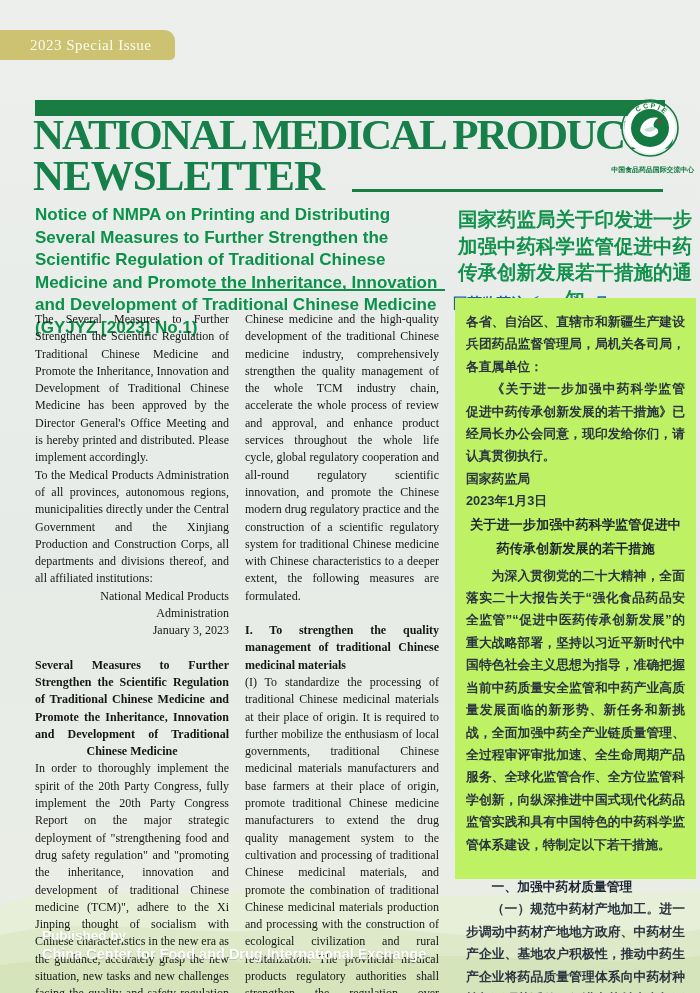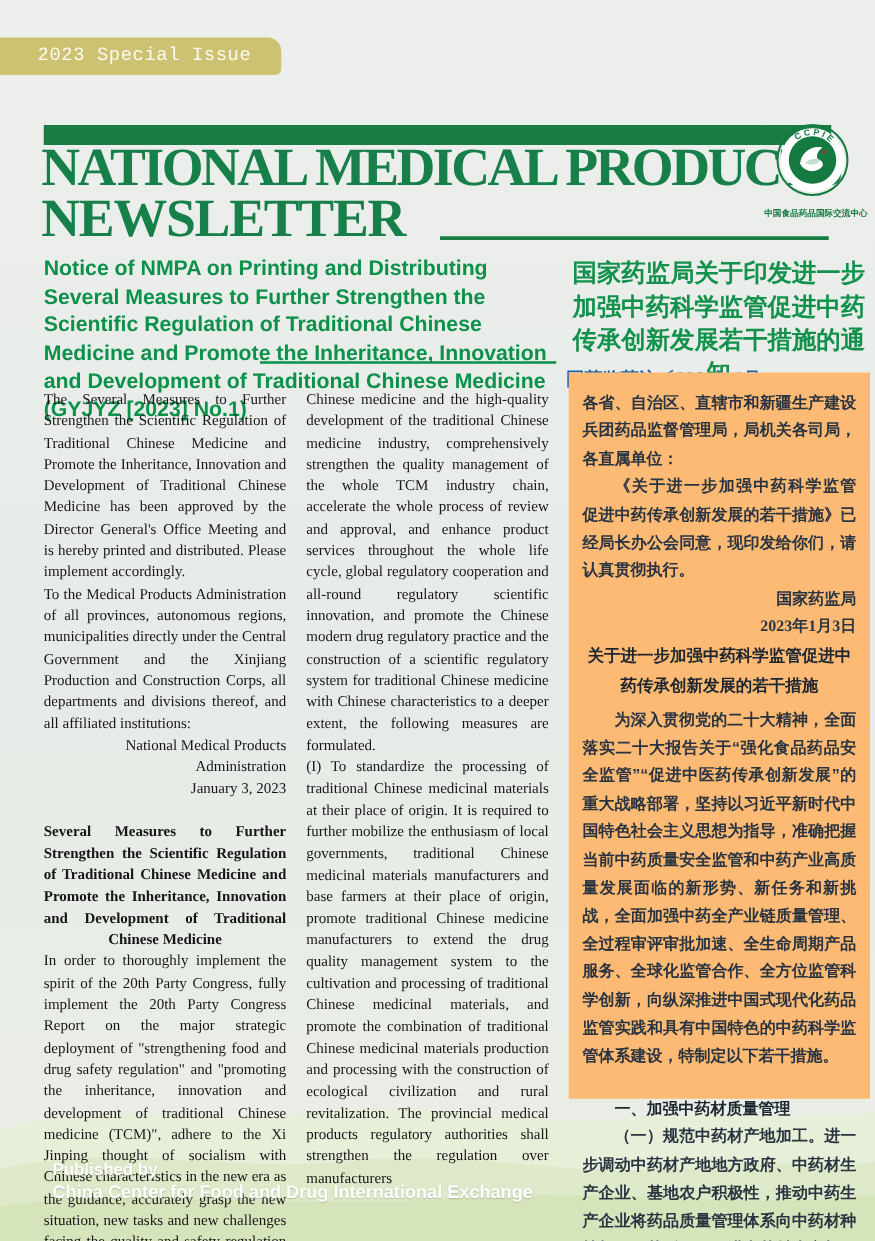--- a/index.html
+++ b/index.html
@@ -6,21 +6,21 @@
   body{
     width:700px;height:993px;position:relative;overflow:hidden;
     background:linear-gradient(180deg,#ecefeb 0%,#e7ebe7 55%,#eaeee6 100%);
     font-family:"Liberation Sans",sans-serif;
   }
   .layer{position:absolute;}
   
   .issue-badge{
     left:0;top:30px;height:30px;line-height:30px;
     padding:0 24px 0 30px;background:#cdc271;color:#fbfbf2;
-    font-family:Liberation Mono, monospace;font-size:15px;
+    font-family:Liberation Serif, serif;font-size:15px;
     border-radius:0 11px 5px 0;letter-spacing:.5px;
   }
   .green-bar{left:35px;top:100px;width:630px;height:16px;background:#187c43;}
   .masthead{left:33px;top:114px;color:#17804a;font-family:"Liberation Serif",serif;font-weight:bold;white-space:nowrap;}
   .masthead .m1{font-size:43px;line-height:42px;letter-spacing:-2px;}
   .masthead .m2{font-size:43px;line-height:40px;letter-spacing:-1px;}
   .mast-rule{left:352px;top:189px;width:311px;height:3px;background:#187c43;}
   .logo-wrap{left:608px;top:98px;width:84px;text-align:center;}
   .logo-caption{font-size:7.5px;color:#157a42;font-weight:bold;white-space:nowrap;margin-top:3px;transform:scale(.92);transform-origin:center;}
   
@@ -35,26 +35,26 @@
   .col{font-family:"Liberation Serif",serif;font-size:12px;line-height:17.3px;color:#161616;}
   .col1{left:35px;top:311px;width:194px;}
   .col2{left:245px;top:311px;width:194px;}
   .para{margin:0;text-align:justify;}
   .para.signoff{text-align:right;}
   .para.heading-center{font-weight:bold;text-align:justify;text-align-last:center;margin-top:17px;}
   .para.heading{font-weight:bold;margin-top:17px;}
   
   .zh-panel{
     left:455px;top:298px;width:241px;height:581px;box-sizing:border-box;
-    background:#fdba74;padding:13px 11px 10px 11px;
+    background:#bef264;padding:13px 11px 10px 11px;
     font-weight:bold;font-size:12.8px;line-height:22.4px;color:#2a3440;
   }
   .zpara{margin:0;text-align:justify;}
   .zpara.indent{text-indent:2em;}
-  .zpara.right{text-align:right;font-family:Liberation Serif, serif;}
+  .zpara.right{text-align:left;}
   .zpara.heading-center{text-align:center;color:#1d2630;font-size:13.2px;margin-bottom:4px;line-height:24px;}
   .zpara.heading-indent{text-indent:2em;margin-top:20px;color:#1d2630;}
   
   .mountains{left:0;bottom:0;width:700px;height:150px;z-index:1;}
   .content{z-index:2;}
   .footer{left:42px;top:927px;z-index:3;color:#ffffff;font-weight:bold;text-shadow:0 1px 1px rgba(140,150,120,.55);}
   .footer .f1{font-size:13.5px;line-height:18px;}
   .footer .f2{font-size:14.5px;line-height:19px;}
 </style>
 </head>
@@ -100,20 +100,21 @@
 <div class="layer col col1 content">
     <p class="para body">The Several Measures to Further Strengthen the Scientific Regulation of Traditional Chinese Medicine and Promote the Inheritance, Innovation and Development of Traditional Chinese Medicine has been approved by the Director General's Office Meeting and is hereby printed and distributed. Please implement accordingly.</p>
     <p class="para body">To the Medical Products Administration of all provinces, autonomous regions, municipalities directly under the Central Government and the Xinjiang Production and Construction Corps, all departments and divisions thereof, and all affiliated institutions:</p>
     <p class="para signoff">National Medical Products Administration</p>
     <p class="para signoff">January 3, 2023</p>
     <p class="para heading-center">Several Measures to Further Strengthen the Scientific Regulation of Traditional Chinese Medicine and Promote the Inheritance, Innovation and Development of Traditional Chinese Medicine</p>
     <p class="para body">In order to thoroughly implement the spirit of the 20th Party Congress, fully implement the 20th Party Congress Report on the major strategic deployment of "strengthening food and drug safety regulation" and "promoting the inheritance, innovation and development of traditional Chinese medicine (TCM)", adhere to the Xi Jinping thought of socialism with Chinese characteristics in the new era as the guidance, accurately grasp the new situation, new tasks and new challenges facing the quality and safety regulation of traditional</p>
   </div>
 <div class="layer col col2 content">
     <p class="para body">Chinese medicine and the high-quality development of the traditional Chinese medicine industry, comprehensively strengthen the quality management of the whole TCM industry chain, accelerate the whole process of review and approval, and enhance product services throughout the whole life cycle, global regulatory cooperation and all-round regulatory scientific innovation, and promote the Chinese modern drug regulatory practice and the construction of a scientific regulatory system for traditional Chinese medicine with Chinese characteristics to a deeper extent, the following measures are formulated.</p>
+    <p class="para heading">I. To strengthen the quality management of traditional Chinese medicinal materials</p>
     <p class="para body">(I) To standardize the processing of traditional Chinese medicinal materials at their place of origin. It is required to further mobilize the enthusiasm of local governments, traditional Chinese medicinal materials manufacturers and base farmers at their place of origin, promote traditional Chinese medicine manufacturers to extend the drug quality management system to the cultivation and processing of traditional Chinese medicinal materials, and promote the combination of traditional Chinese medicinal materials production and processing with the construction of ecological civilization and rural revitalization. The provincial medical products regulatory authorities shall strengthen the regulation over manufacturers</p>
   </div>
 
 <div class="layer zh-panel content">
     <p class="zpara body">各省、自治区、直辖市和新疆生产建设兵团药品监督管理局，局机关各司局，各直属单位：</p>
     <p class="zpara indent">《关于进一步加强中药科学监管 促进中药传承创新发展的若干措施》已经局长办公会同意，现印发给你们，请认真贯彻执行。</p>
     <p class="zpara right">国家药监局</p>
     <p class="zpara right">2023年1月3日</p>
     <p class="zpara heading-center">关于进一步加强中药科学监管促进中药传承创新发展的若干措施</p>
     <p class="zpara indent">为深入贯彻党的二十大精神，全面落实二十大报告关于“强化食品药品安全监管”“促进中医药传承创新发展”的重大战略部署，坚持以习近平新时代中国特色社会主义思想为指导，准确把握当前中药质量安全监管和中药产业高质量发展面临的新形势、新任务和新挑战，全面加强中药全产业链质量管理、全过程审评审批加速、全生命周期产品服务、全球化监管合作、全方位监管科学创新，向纵深推进中国式现代化药品监管实践和具有中国特色的中药科学监管体系建设，特制定以下若干措施。</p>

